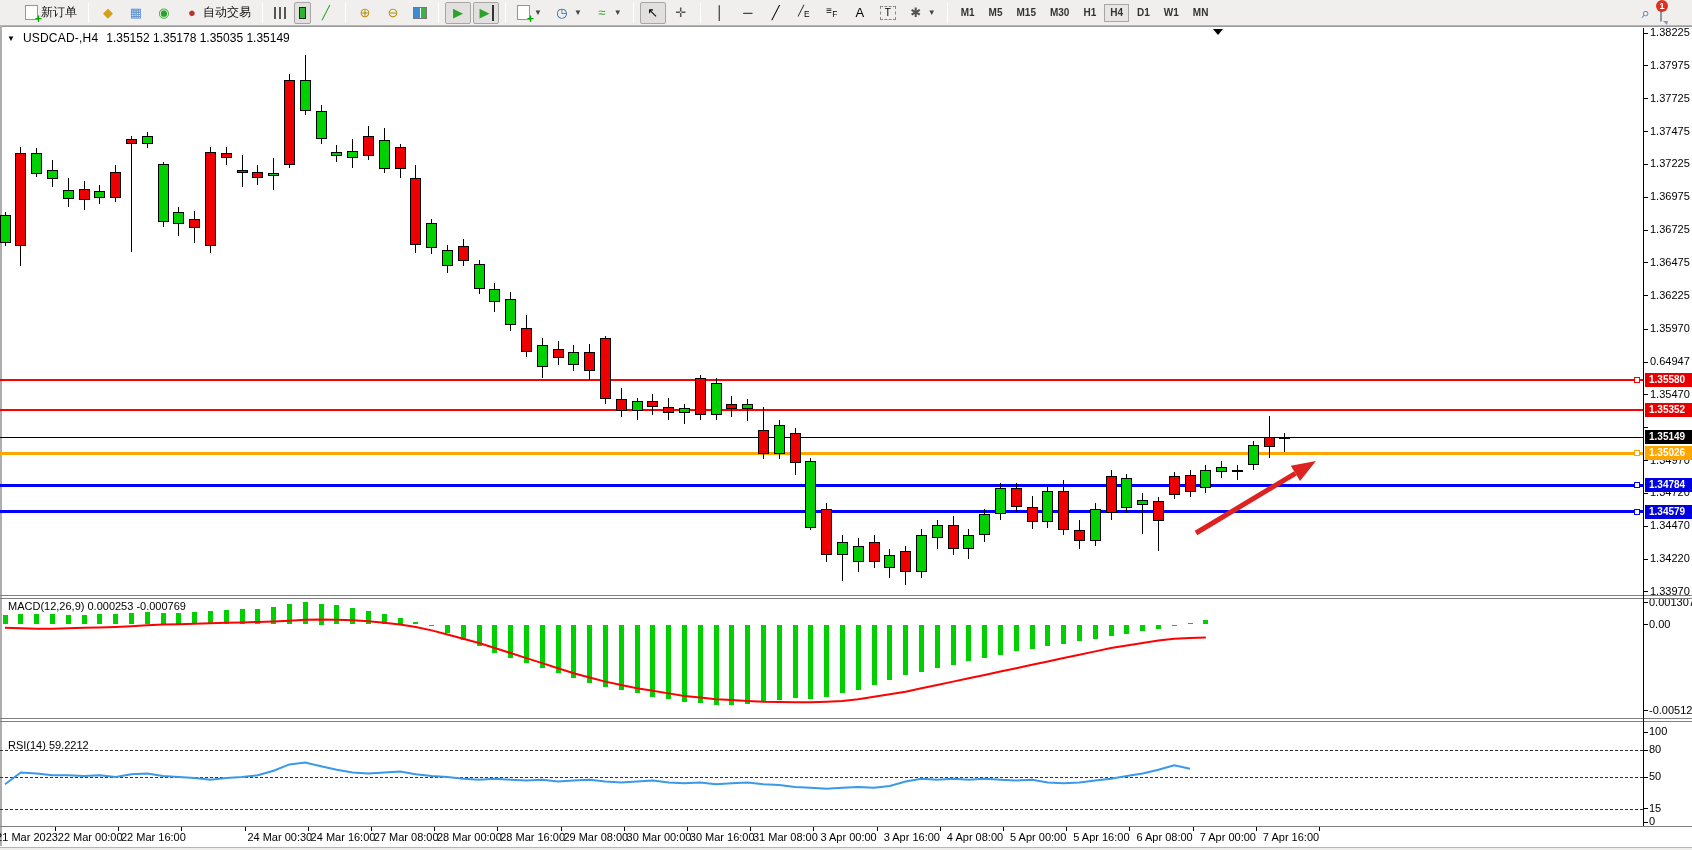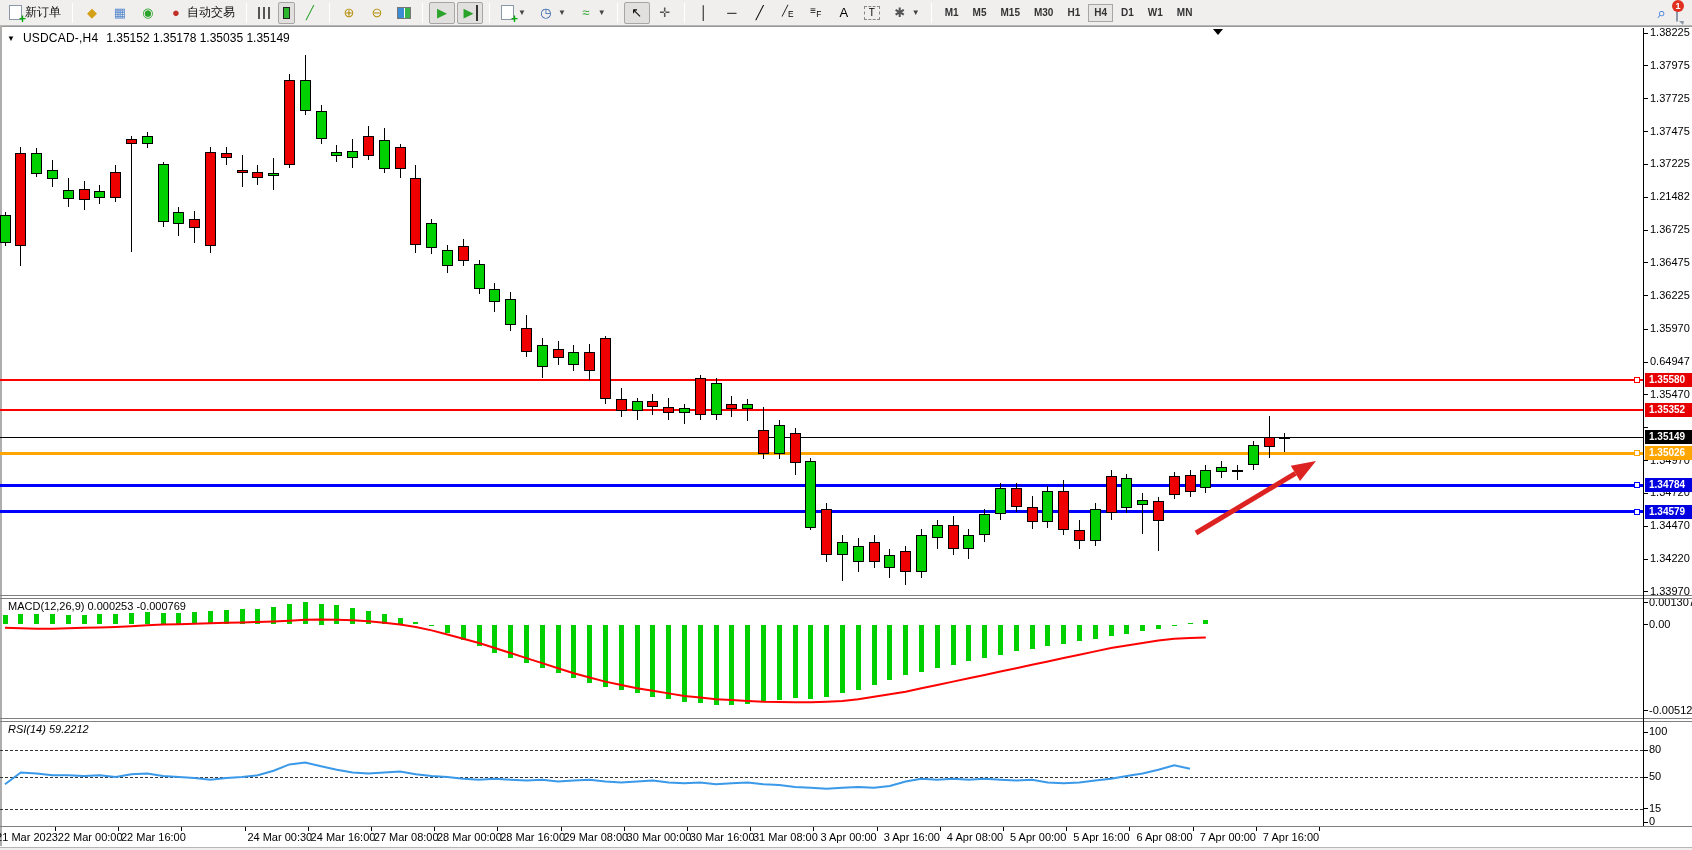--- a/index.html
+++ b/index.html
@@ -3,21 +3,21 @@
 <meta charset="utf-8">
 <style>
   * { margin:0; padding:0; box-sizing:border-box; }
   html,body { width:1692px; height:850px; overflow:hidden; }
   body { font-family:"Liberation Sans", sans-serif; background:#f0eeed; }
   .screen { position:relative; width:1692px; height:850px; background:#fff; }
 
   
   .toolbar { position:absolute; left:0; top:0; width:1692px; height:26px;
              background:#f1efee; border-bottom:1px solid #b8b6b4;
-             display:flex; align-items:center; padding:0 4px; gap:2px; }
+             display:flex; align-items:center; padding:0 20px; gap:2px; }
   .tb-sep { width:1px; height:20px; background:#c9c7c5; margin:0 4px; border-right:1px solid #fff; }
   .tb-btn { display:flex; align-items:center; gap:3px; height:22px; padding:0 4px;
             border:1px solid transparent; border-radius:2px; cursor:default; }
   .tb-btn.pressed { border:1px solid #a8a6a4; background:#e2e0de; }
   .tb-btn .glyph { font-size:13px; line-height:16px; width:16px; text-align:center; }
   .tb-label { font-size:12px; color:#111; white-space:nowrap; }
   .caret { font-size:8px; color:#444; margin-left:1px; }
   .doc-icon { position:relative; width:13px; height:15px; background:#fff; border:1px solid #8a98a8; }
   .doc-icon::after { content:"+"; position:absolute; right:-5px; bottom:-5px; color:#0a0;
                      font-weight:bold; font-size:12px; line-height:10px; background:transparent; }
@@ -184,21 +184,21 @@
       <div style="left: 1650px; top: 26px; font-size: 11px; color: rgb(0, 0, 0); position: absolute;">1.38225</div>
       <div style="left: 1643px; top: 65.3425px; width: 5px; height: 1px; background: rgb(0, 0, 0); position: absolute;"></div>
       <div style="left: 1650px; top: 58.8425px; font-size: 11px; color: rgb(0, 0, 0); position: absolute;">1.37975</div>
       <div style="left: 1643px; top: 98.185px; width: 5px; height: 1px; background: rgb(0, 0, 0); position: absolute;"></div>
       <div style="left: 1650px; top: 91.685px; font-size: 11px; color: rgb(0, 0, 0); position: absolute;">1.37725</div>
       <div style="left: 1643px; top: 131.028px; width: 5px; height: 1px; background: rgb(0, 0, 0); position: absolute;"></div>
       <div style="left: 1650px; top: 124.528px; font-size: 11px; color: rgb(0, 0, 0); position: absolute;">1.37475</div>
       <div style="left: 1643px; top: 163.87px; width: 5px; height: 1px; background: rgb(0, 0, 0); position: absolute;"></div>
       <div style="left: 1650px; top: 157.37px; font-size: 11px; color: rgb(0, 0, 0); position: absolute;">1.37225</div>
       <div style="left: 1643px; top: 196.712px; width: 5px; height: 1px; background: rgb(0, 0, 0); position: absolute;"></div>
-      <div style="left: 1650px; top: 190.212px; font-size: 11px; color: rgb(0, 0, 0); position: absolute;">1.21482</div>
+      <div style="left: 1650px; top: 190.212px; font-size: 11px; color: rgb(0, 0, 0); position: absolute;">1.36975</div>
       <div style="left: 1643px; top: 229.555px; width: 5px; height: 1px; background: rgb(0, 0, 0); position: absolute;"></div>
       <div style="left: 1650px; top: 223.055px; font-size: 11px; color: rgb(0, 0, 0); position: absolute;">1.36725</div>
       <div style="left: 1643px; top: 262.397px; width: 5px; height: 1px; background: rgb(0, 0, 0); position: absolute;"></div>
       <div style="left: 1650px; top: 255.898px; font-size: 11px; color: rgb(0, 0, 0); position: absolute;">1.36475</div>
       <div style="left: 1643px; top: 295.24px; width: 5px; height: 1px; background: rgb(0, 0, 0); position: absolute;"></div>
       <div style="left: 1650px; top: 288.74px; font-size: 11px; color: rgb(0, 0, 0); position: absolute;">1.36225</div>
       <div style="left: 1643px; top: 328.739px; width: 5px; height: 1px; background: rgb(0, 0, 0); position: absolute;"></div>
       <div style="left: 1650px; top: 322.239px; font-size: 11px; color: rgb(0, 0, 0); position: absolute;">1.35970</div>
       <div style="left: 1643px; top: 361.582px; width: 5px; height: 1px; background: rgb(0, 0, 0); position: absolute;"></div>
       <div style="left: 1650px; top: 355.082px; font-size: 11px; color: rgb(0, 0, 0); position: absolute;">0.64947</div>
@@ -530,21 +530,21 @@
       <div style="left: 1129.4px; top: 826px; width: 1px; height: 5px; background: rgb(0, 0, 0); position: absolute;"></div>
       <div style="left: 1164.6px; top: 831px; font-size: 11px; color: rgb(0, 0, 0); white-space: nowrap; transform: translateX(-50%); position: absolute;">6 Apr 08:00</div>
       <div style="left: 1192.6px; top: 826px; width: 1px; height: 5px; background: rgb(0, 0, 0); position: absolute;"></div>
       <div style="left: 1227.8px; top: 831px; font-size: 11px; color: rgb(0, 0, 0); white-space: nowrap; transform: translateX(-50%); position: absolute;">7 Apr 00:00</div>
       <div style="left: 1255.8px; top: 826px; width: 1px; height: 5px; background: rgb(0, 0, 0); position: absolute;"></div>
       <div style="left: 1291px; top: 831px; font-size: 11px; color: rgb(0, 0, 0); white-space: nowrap; transform: translateX(-50%); position: absolute;">7 Apr 16:00</div>
       <div style="left: 1319px; top: 826px; width: 1px; height: 5px; background: rgb(0, 0, 0); position: absolute;"></div>
     </div>
 
   <div class="ind-label" style="top:600px;">MACD(12,26,9) 0.000253 -0.000769</div>
-  <div class="ind-label" style="top:723px;font-style:italic;">RSI(14) 59.2212</div>
+  <div class="ind-label" style="top:739px;">RSI(14) 59.2212</div>
 
   <div class="pane-sep" style="top:595px;"></div>
   <div class="pane-sep" style="top:598px;"></div>
   <div class="pane-sep" style="top:718px;"></div>
   <div class="pane-sep" style="top:721px;"></div>
   <div class="pane-sep" style="top:826px;"></div>
   <div class="axis-line"></div>
   <div class="bottom-strip"></div>
 
 <svg class="overlay" width="1643" height="120" style="left: 0px; top: 598px; position: absolute;">

